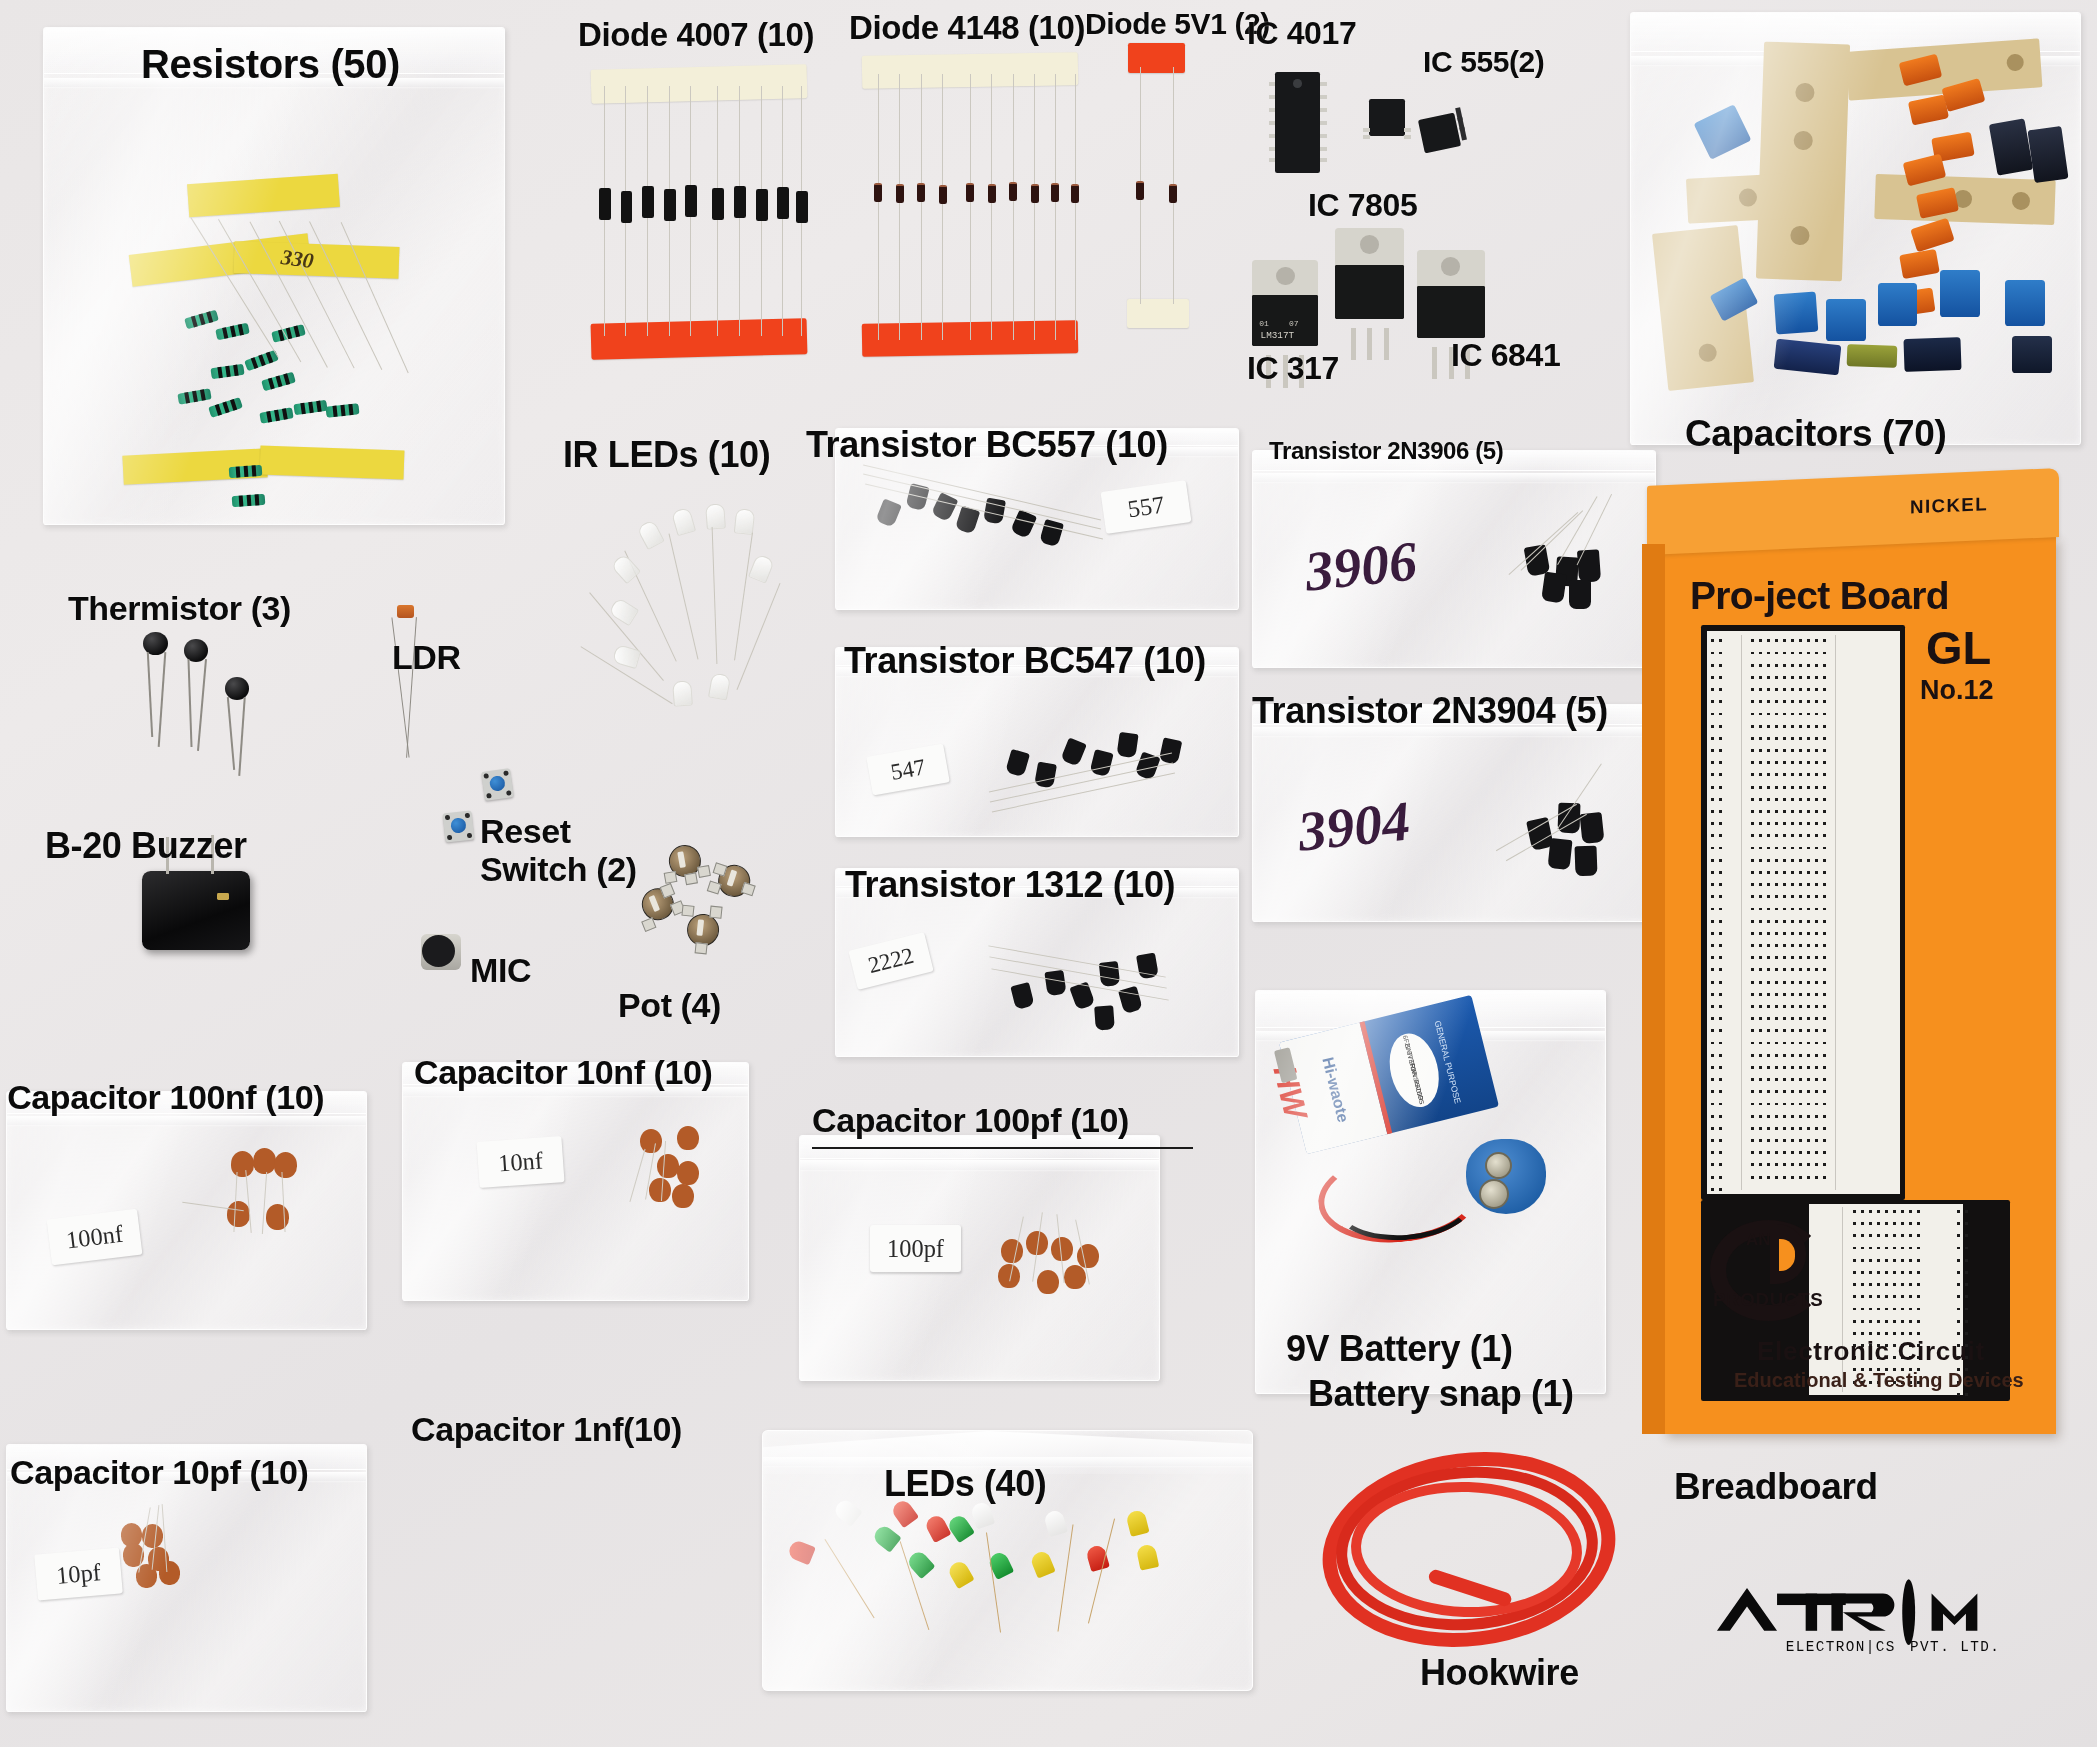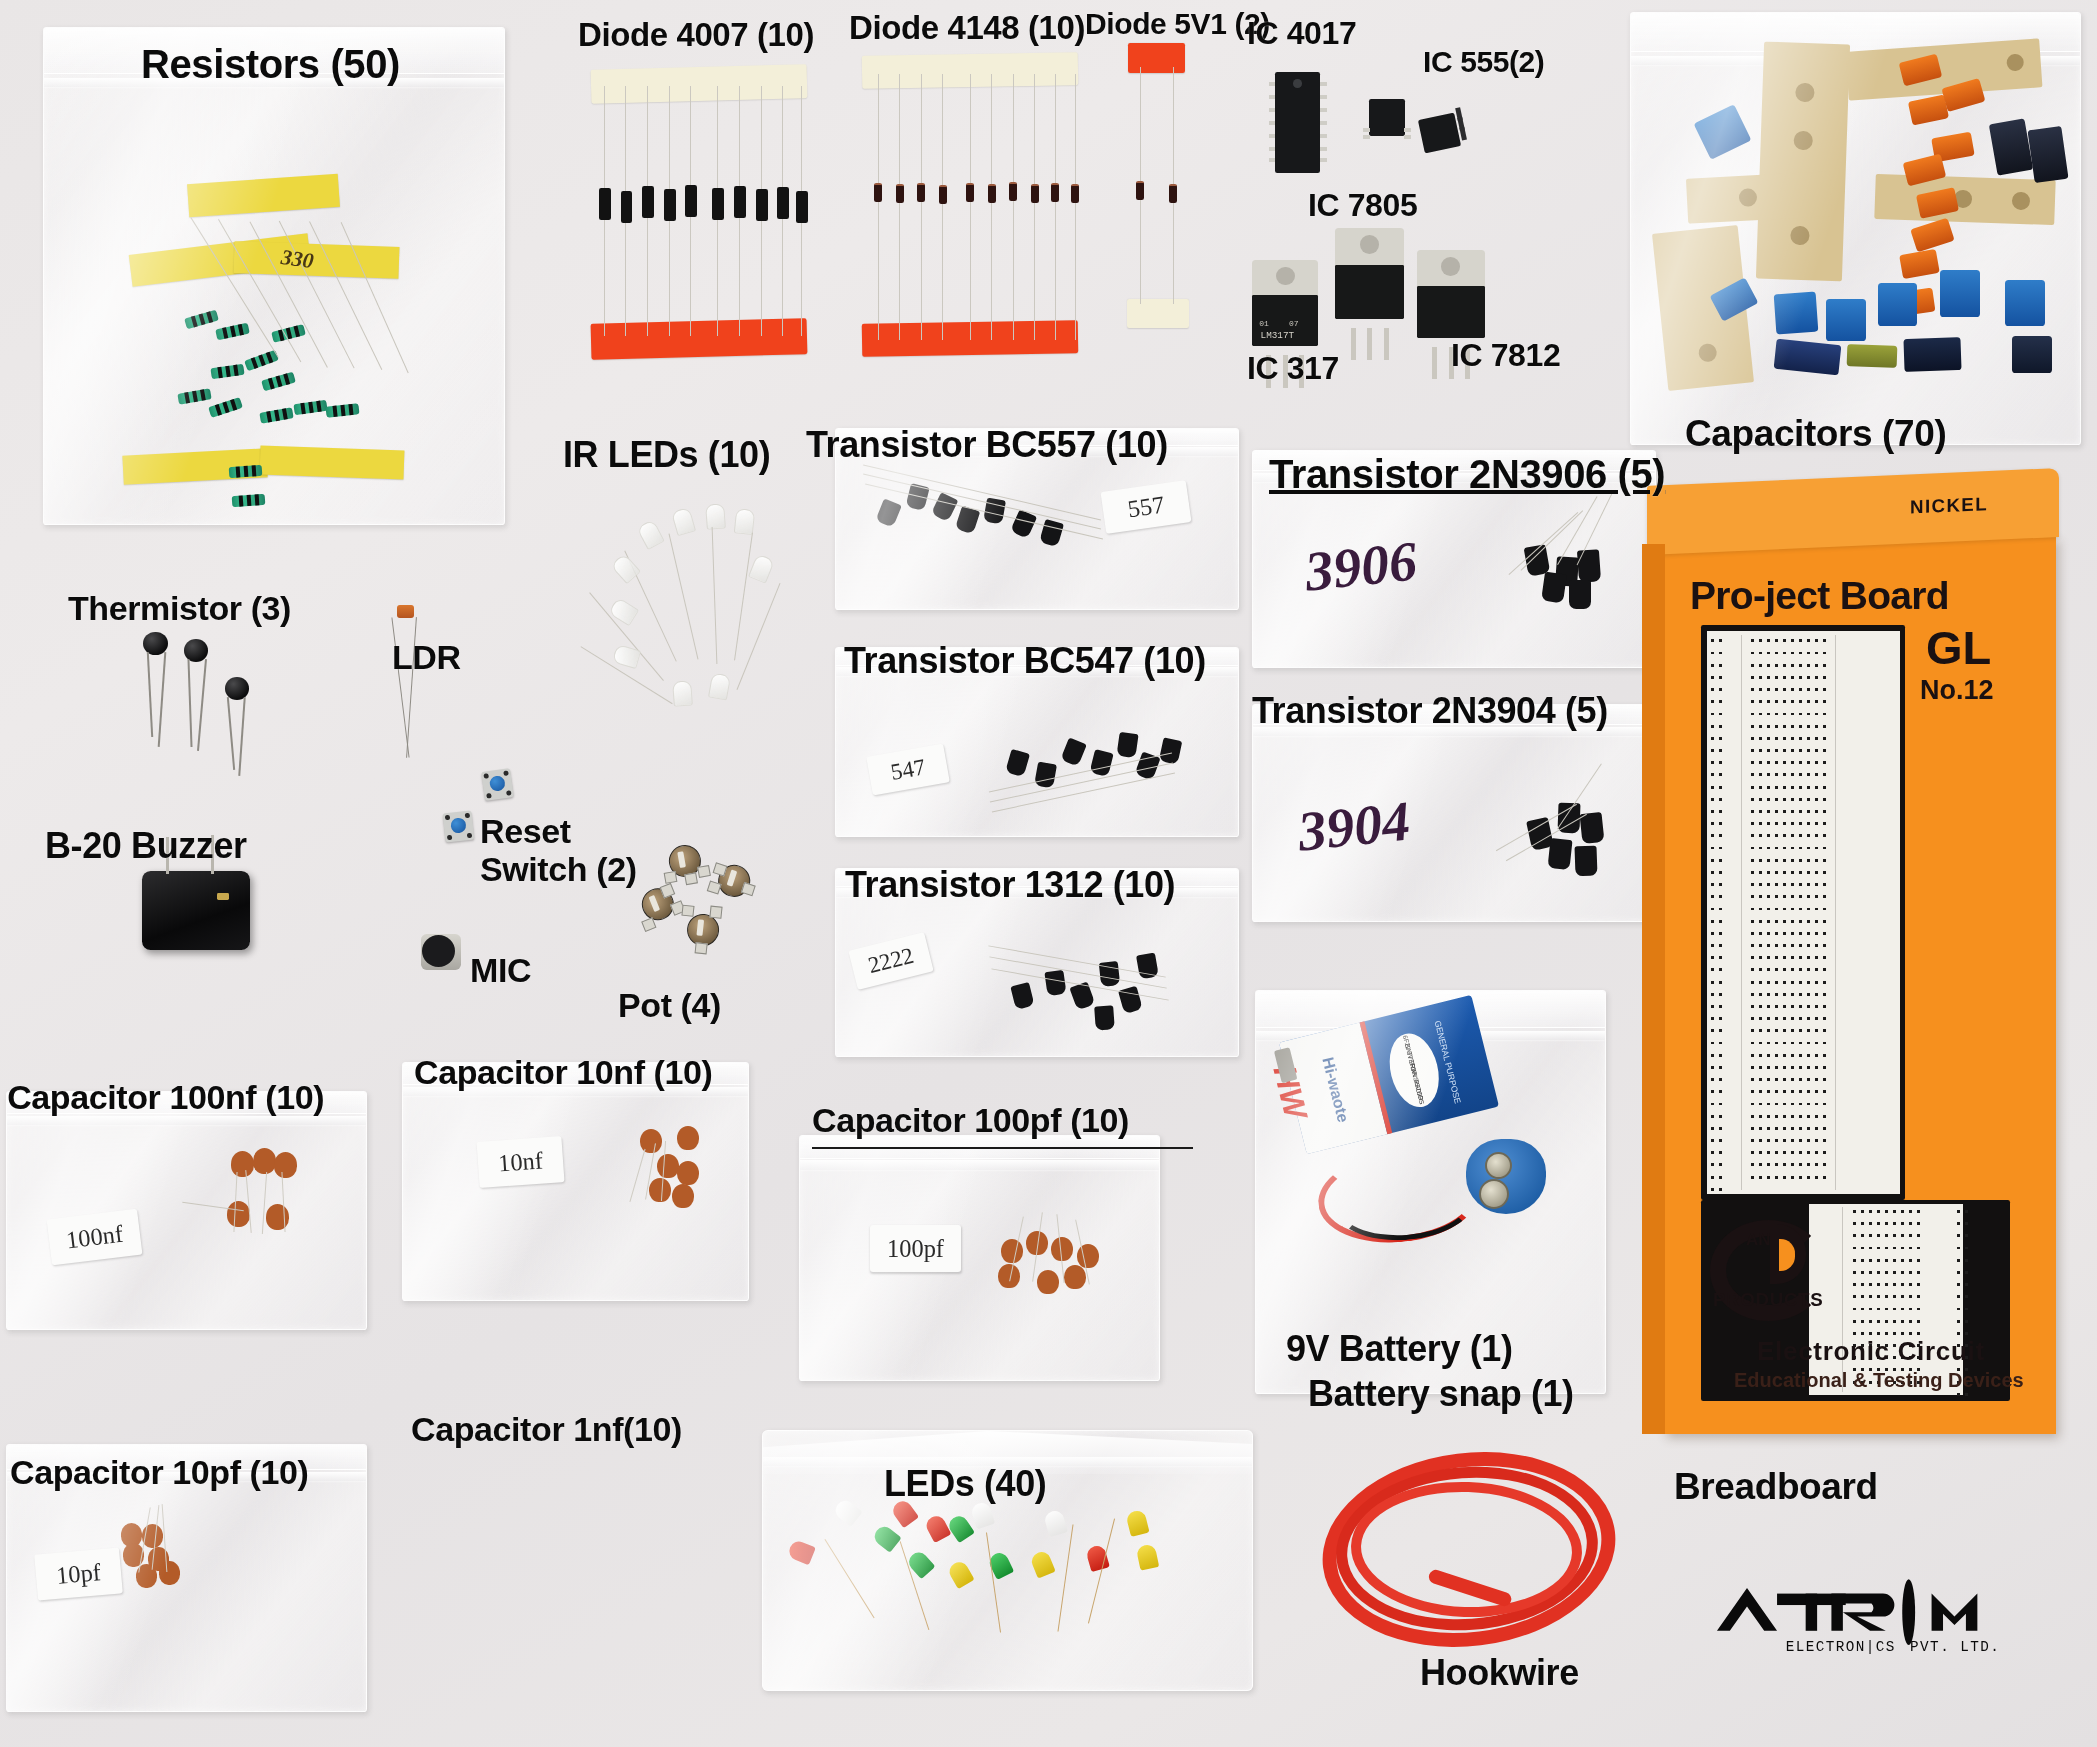--- a/index.html
+++ b/index.html
@@ -376,21 +376,21 @@
   <div class="cap" style="left:1247px;top:351px;font-size:32px;">IC 317</div>
 
   <div class="to220" style="left:1417px;top:250px;width:68px;height:105px;">
     <div class="tab"></div>
       <div class="hole" style="left:24.4px;top:7.2px;"></div>
     <div class="body"></div>
     <div class="leg" style="left:15px;bottom:-24.4px;height:32px;"></div>
     <div class="leg" style="left:32px;bottom:-24.4px;height:32px;"></div>
     <div class="leg" style="left:48px;bottom:-24.4px;height:32px;"></div>
   </div>
-  <div class="cap" style="left:1451px;top:338px;font-size:32px;">IC 7812</div>
+  <div class="cap" style="left:1451px;top:338px;font-size:32px;">IC 6841</div>
 
   <div class="bag" style="left:1630px;top:11.5px;width:449px;height:431px;">
     <div class="bagflap"></div>
 
     <div class="abs" style="left:129px;top:30px;width:86px;height:237px;background:#d8c392;transform:rotate(2deg);border-radius:2.2px;">
       <span class="abs" style="left:33px;top:40px;width:18.7px;height:18.7px;border-radius:50%;background:#a9915f;"></span>
       <span class="abs" style="left:33px;top:88px;width:18.7px;height:18.7px;border-radius:50%;background:#a9915f;"></span>
       <span class="abs" style="left:33px;top:135px;width:18.7px;height:18.7px;border-radius:50%;background:#a9915f;"></span>
       <span class="abs" style="left:33px;top:183px;width:18.7px;height:18.7px;border-radius:50%;background:#a9915f;"></span>
     </div>
@@ -510,21 +510,21 @@
     <div class="to92" style="left:273px;top:95px;transform:rotate(-10deg);width:21.6px;height:29px;"></div>
     <div class="to92" style="left:303px;top:106px;transform:rotate(4deg);width:21.6px;height:29px;"></div>
     <div class="to92" style="left:325px;top:99px;transform:rotate(-4deg);width:21.6px;height:32px;"></div>
     <div class="to92" style="left:290px;top:122px;transform:rotate(8deg);width:21.6px;height:29px;"></div>
     <div class="to92" style="left:316px;top:129px;transform:rotate(0deg);width:21.6px;height:29px;"></div>
     <div class="rlead" style="left:244px;top:92px;width:93px;transform:rotate(-42deg);"></div>
     <div class="rlead" style="left:256px;top:89px;width:86px;transform:rotate(-44deg);"></div>
     <div class="rlead" style="left:285px;top:79px;width:79px;transform:rotate(-60deg);"></div>
     <div class="rlead" style="left:302px;top:78px;width:79px;transform:rotate(-64deg);"></div>
   </div>
-  <div class="cap" style="left:1269px;top:452px;font-size:40px;text-decoration:underline;">Transistor 2N3906 (5)</div>
+  <div class="cap" style="left:1269px;top:438px;font-size:24px;">Transistor 2N3906 (5)</div>
 
   <div class="bag" style="left:1252px;top:704px;width:402px;height:216px;">
     <div class="bagflap"></div>
     <div class="marker" style="left:45px;top:89px;font-size:56px;transform:rotate(-6deg);">3904</div>
     <div class="to92" style="left:276px;top:114px;transform:rotate(-12deg);width:21.6px;height:30px;"></div>
     <div class="to92" style="left:305px;top:98px;transform:rotate(2deg);width:21.6px;height:30px;"></div>
     <div class="to92" style="left:328px;top:108px;transform:rotate(-6deg);width:21.6px;height:30px;"></div>
     <div class="to92" style="left:296px;top:134px;transform:rotate(6deg);width:21.6px;height:30px;"></div>
     <div class="to92" style="left:322px;top:141px;transform:rotate(-2deg);width:21.6px;height:30px;"></div>
     <div class="rlead" style="left:237px;top:122px;width:93px;transform:rotate(-30deg);"></div>

